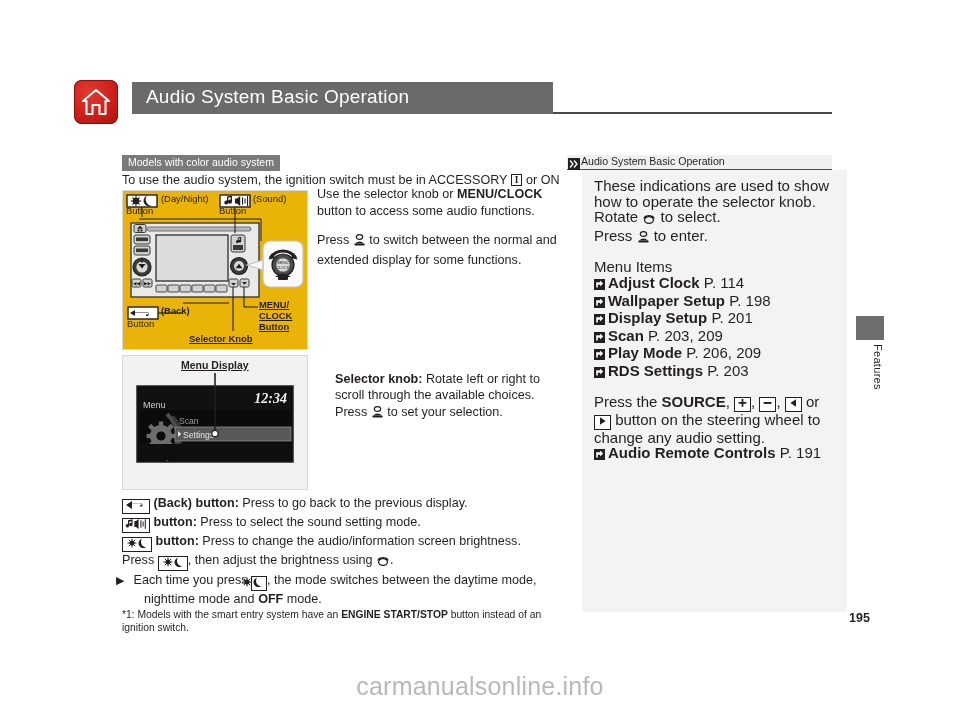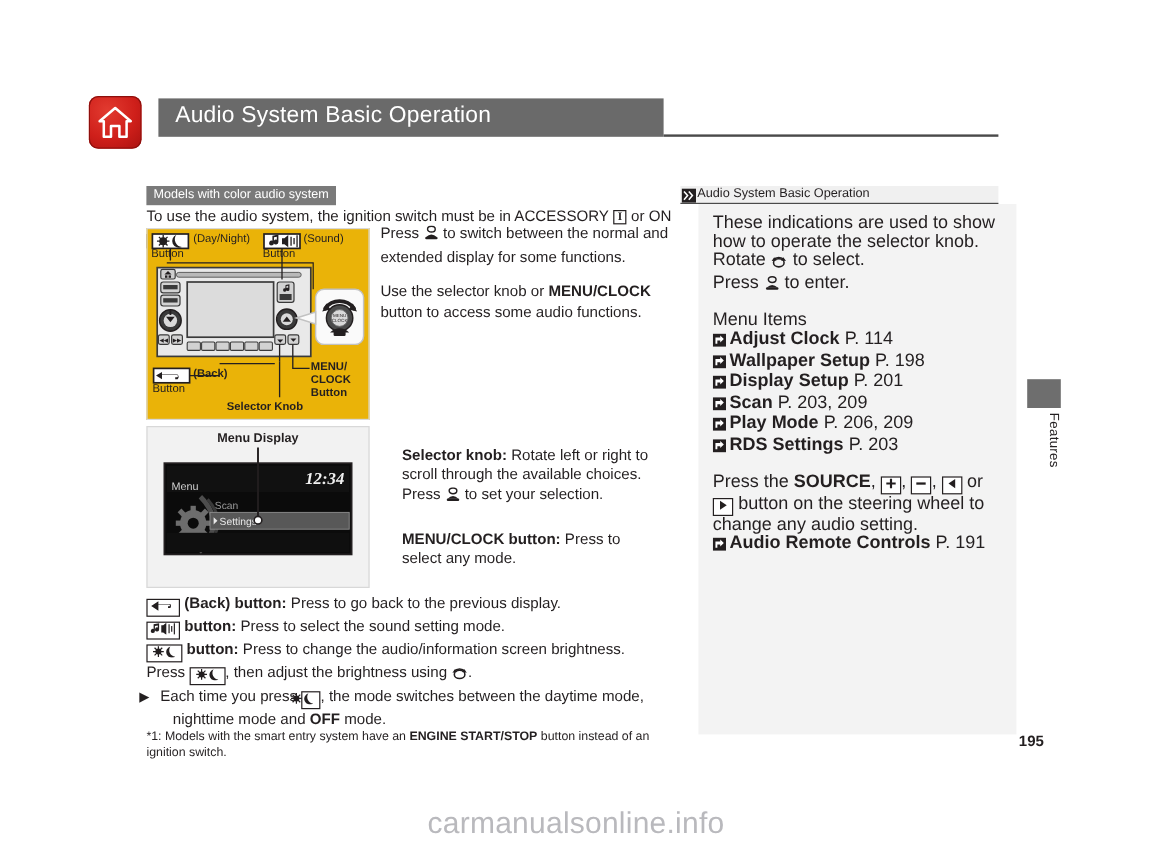--- a/index.html
+++ b/index.html
@@ -102,21 +102,21 @@
     position:absolute;left:856px;top:344px;width:28px;font-size:11px;color:#231f20;
     writing-mode:vertical-rl;text-orientation:mixed;letter-spacing:.3px;
   }
   #pagenum{position:absolute;left:849px;top:611px;font-size:12.5px;font-weight:bold;}
   #watermark{
     position:absolute;left:0;top:672px;width:960px;text-align:center;
     font-size:25px;color:#b9b9bd;letter-spacing:.2px;
   }
   
   .il-lab{position:absolute;font-size:9.4px;color:#231f20;white-space:nowrap;}
-  .il-bold{font-weight:bold;}
+  .il-bold{font-weight:bold;text-decoration:underline;}
 </style>
 </head>
 <body>
 
 <div id="header">
   <div id="home-badge">
     <svg width="30" height="30" viewBox="0 0 30 30">
       <path d="M15 3 L28 14 L24.5 14 L24.5 27 L18.5 27 L18.5 18 L11.5 18 L11.5 27 L5.5 27 L5.5 14 L2 14 Z" fill="none" stroke="#ffffff" stroke-width="2.1" stroke-linejoin="round"></path>
     </svg>
   </div>
@@ -272,35 +272,34 @@
     <text x="60" y="81.5" font-size="8.6" fill="#e8e8e8" font-family="Liberation Sans, sans-serif">Settings</text>
     <rect x="16" y="88" width="152" height="16" fill="#0f0f0f"></rect>
 
     <line x1="92" y1="17" x2="92" y2="76" stroke="#231f20" stroke-width="1.6"></line>
     <circle cx="92" cy="77.5" r="3.2" fill="#ffffff" stroke="#231f20" stroke-width="1.3"></circle>
   </svg>
   <span class="il-lab il-bold" style="left:58px;top:3px;font-size:10.5px;">Menu Display</span>
 </div>
 
 <div id="mid-col">
+  <p><span>Use the selector knob or </span><b>MENU/CLOCK</b><span> button to access some audio functions.</span></p>
   <p><span>Press </span><span class="glyph"><svg width="13" height="13" viewBox="0 0 13 13">
           <ellipse cx="6.5" cy="3" rx="3.2" ry="2.4" fill="none" stroke="#231f20" stroke-width="1.2"></ellipse>
           <path d="M2 9.6 q4.5 -4.4 9 0 z" fill="#231f20"></path>
           <rect x="1.3" y="9.4" width="10.4" height="2" rx="1" fill="#231f20"></rect>
         </svg></span><span> to switch between the normal and extended display for some functions.</span></p>
-  <p><span>Use the selector knob or </span><b>MENU/CLOCK</b><span> button to access some audio functions.</span></p>
 </div>
 
 <div id="mid-col2">
   <p><b>Selector knob:</b><span> Rotate left or right to scroll through the available choices. Press </span><span class="glyph"><svg width="13" height="13" viewBox="0 0 13 13">
           <ellipse cx="6.5" cy="3" rx="3.2" ry="2.4" fill="none" stroke="#231f20" stroke-width="1.2"></ellipse>
           <path d="M2 9.6 q4.5 -4.4 9 0 z" fill="#231f20"></path>
           <rect x="1.3" y="9.4" width="10.4" height="2" rx="1" fill="#231f20"></rect>
         </svg></span><span> to set your selection.</span></p>
-  <p><b>MENU/CLOCK button:</b><span> Press to select any mode.</span></p>
 </div>
 
 <div id="bottom-block">
   <p class="row"><span class="btnbox"><svg width="22" height="10" viewBox="0 0 22 10">
           <path d="M7 9 l-6 -4 l6 -4 v2.4 h10 a2.8 2.8 0 0 1 0 3.2 h-2 v-1.4 h1.2 a.8 .8 0 0 0 0 -1.4 h-9.2 z" fill="#231f20"></path>
         </svg></span> <b>(Back) button:</b><span> Press to go back to the previous display.</span></p>
   <p class="row"><span class="btnbox"><svg width="22" height="10" viewBox="0 0 22 10">
           <path d="M3 1.3 l4.6 -1 v5.2 a1.7 1.7 0 1 1 -1.1 -1.6 V2.2 l-2.4 .55 v4 a1.7 1.7 0 1 1 -1.1 -1.6 z" fill="#231f20"></path>
           <path d="M11 2 l2.6 -2 v10 l-2.6 -2 h-1.6 v-6 z" fill="#231f20"></path>
           <path d="M15.4 1.2 h1 v7.6 h-1z M17.6 2.6 h1 v4.8 h-1z M19.8 .3 h1 v9.4 h-1z" fill="#231f20"></path>

